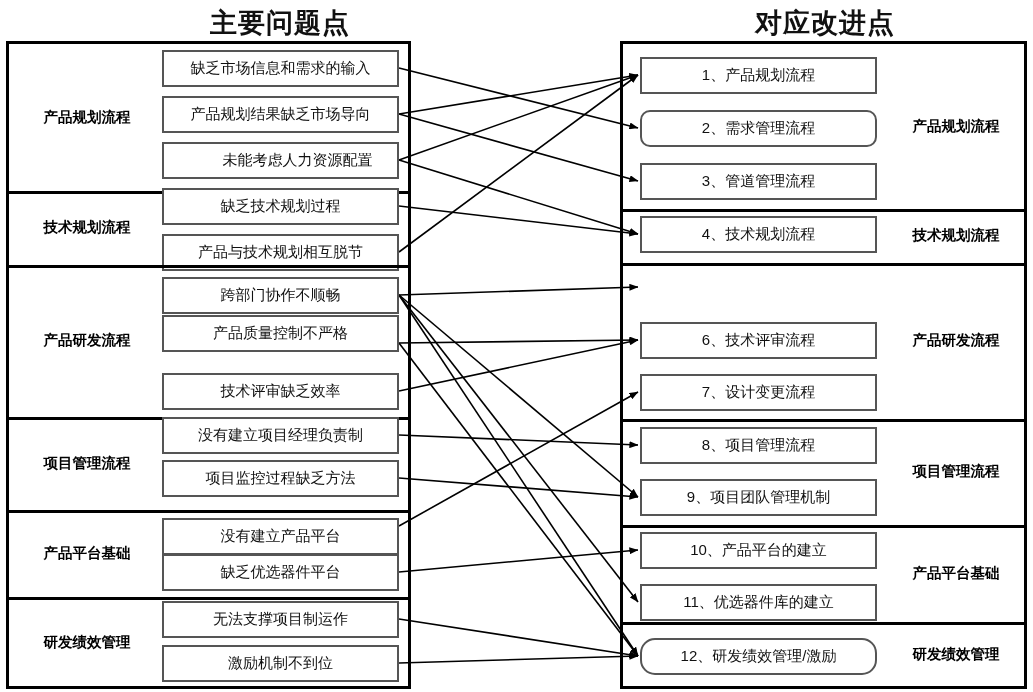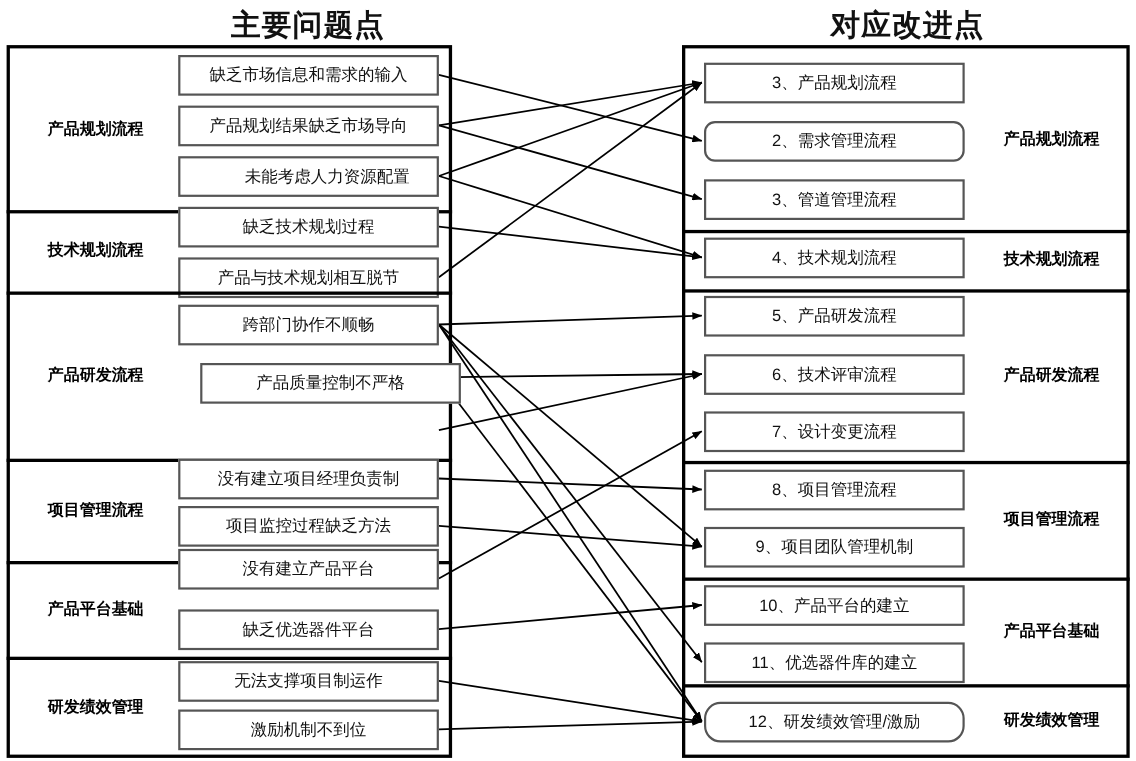--- a/index.html
+++ b/index.html
@@ -77,43 +77,43 @@
     <div class="ibox l" style="top: 49.5px;">缺乏市场信息和需求的输入</div>
     <div class="ibox l" style="top: 95.5px;">产品规划结果缺乏市场导向</div>
     <div class="ibox l" style="top: 141.5px; padding-left: 34px;">未能考虑人力资源配置</div>
     <div class="sep" style="left: 6px; top: 191px; width: 405px;"></div>
     <div class="cat-left" style="left: 12px; top: 218px;">技术规划流程</div>
     <div class="ibox l" style="top: 187.5px;">缺乏技术规划过程</div>
     <div class="ibox l" style="top: 233.5px;">产品与技术规划相互脱节</div>
     <div class="sep" style="left: 6px; top: 265px; width: 405px;"></div>
     <div class="cat-left" style="left: 12px; top: 331px;">产品研发流程</div>
     <div class="ibox l" style="top: 276.5px;">跨部门协作不顺畅</div>
-    <div class="ibox l" style="top: 330px; margin-left: 20px;">产品质量控制不严格</div>
+    <div class="ibox l" style="top: 315px;">产品质量控制不严格</div>
+    <div class="ibox l" style="top: 372.5px;">技术评审缺乏效率</div>
     <div class="sep" style="left: 6px; top: 417px; width: 405px;"></div>
     <div class="cat-left" style="left: 12px; top: 453.5px;">项目管理流程</div>
     <div class="ibox l" style="top: 416.5px;">没有建立项目经理负责制</div>
     <div class="ibox l" style="top: 459.5px;">项目监控过程缺乏方法</div>
     <div class="sep" style="left: 6px; top: 510px; width: 405px;"></div>
     <div class="cat-left" style="left: 12px; top: 543.5px;">产品平台基础</div>
-    <div class="ibox l" style="top: 499px;">没有建立产品平台</div>
+    <div class="ibox l" style="top: 518px;">没有建立产品平台</div>
     <div class="ibox l" style="top: 553.5px;">缺乏优选器件平台</div>
     <div class="sep" style="left: 6px; top: 597px; width: 405px;"></div>
     <div class="cat-left" style="left: 12px; top: 632.5px;">研发绩效管理</div>
     <div class="ibox l" style="top: 600.5px;">无法支撑项目制运作</div>
     <div class="ibox l" style="top: 644.5px;">激励机制不到位</div>
     <div class="cat-right" style="left: 886px; top: 116.5px;">产品规划流程</div>
-    <div class="ibox r" style="top: 56.5px;">3、产品规划流程</div>
+    <div class="ibox r" style="top: 56.5px;">1、产品规划流程</div>
     <div class="ibox r" style="top: 109.5px; border-radius: 10px;">2、需求管理流程</div>
     <div class="ibox r" style="top: 162.5px;">3、管道管理流程</div>
     <div class="sep" style="left: 620px; top: 209px; width: 407px;"></div>
     <div class="cat-right" style="left: 886px; top: 226px;">技术规划流程</div>
     <div class="ibox r" style="top: 215.5px;">4、技术规划流程</div>
     <div class="sep" style="left: 620px; top: 263px; width: 407px;"></div>
     <div class="cat-right" style="left: 886px; top: 331px;">产品研发流程</div>
-    <div class="ibox r" style="top: 268.5px;">5、产品研发流程</div>
     <div class="ibox r" style="top: 321.5px;">6、技术评审流程</div>
     <div class="ibox r" style="top: 373.5px;">7、设计变更流程</div>
     <div class="sep" style="left: 620px; top: 419px; width: 407px;"></div>
     <div class="cat-right" style="left: 886px; top: 462px;">项目管理流程</div>
     <div class="ibox r" style="top: 426.5px;">8、项目管理流程</div>
     <div class="ibox r" style="top: 478.5px;">9、项目团队管理机制</div>
     <div class="sep" style="left: 620px; top: 525px; width: 407px;"></div>
     <div class="cat-right" style="left: 886px; top: 563.5px;">产品平台基础</div>
     <div class="ibox r" style="top: 531.5px;">10、产品平台的建立</div>
     <div class="ibox r" style="top: 583.5px;">11、优选器件库的建立</div>

